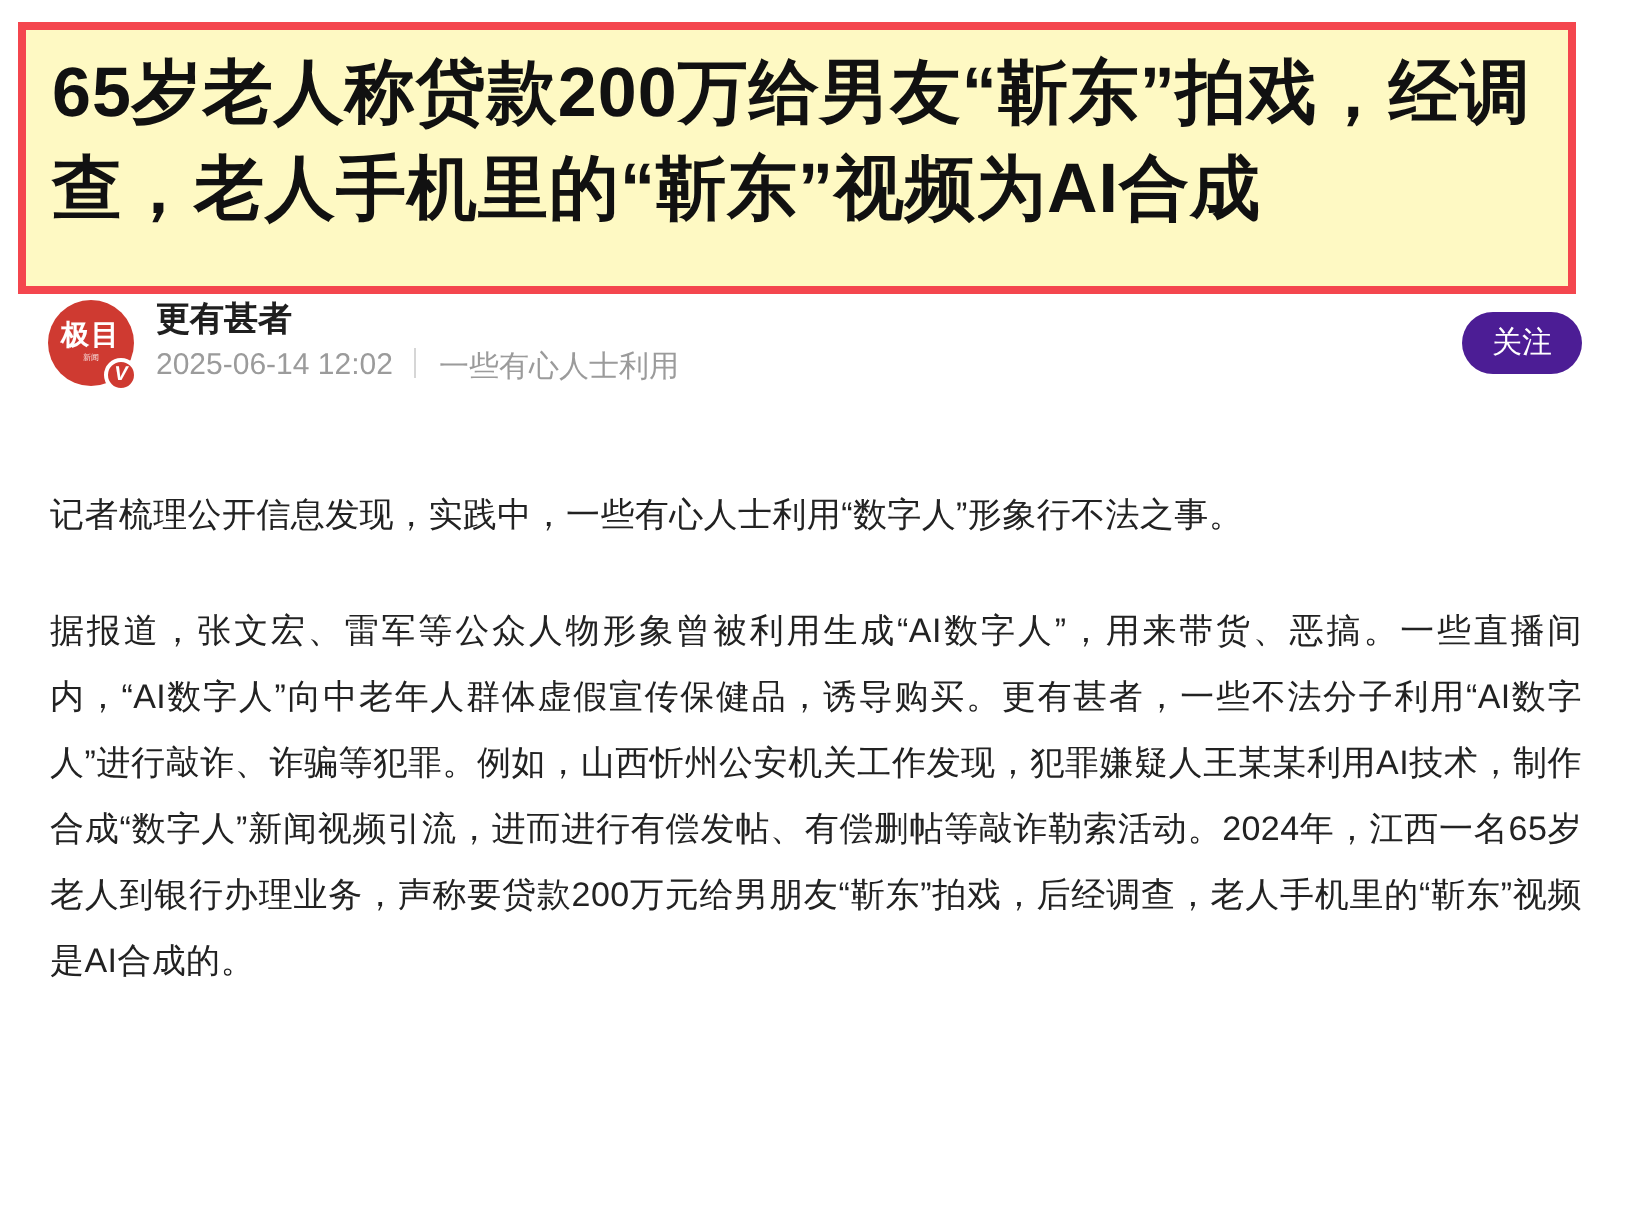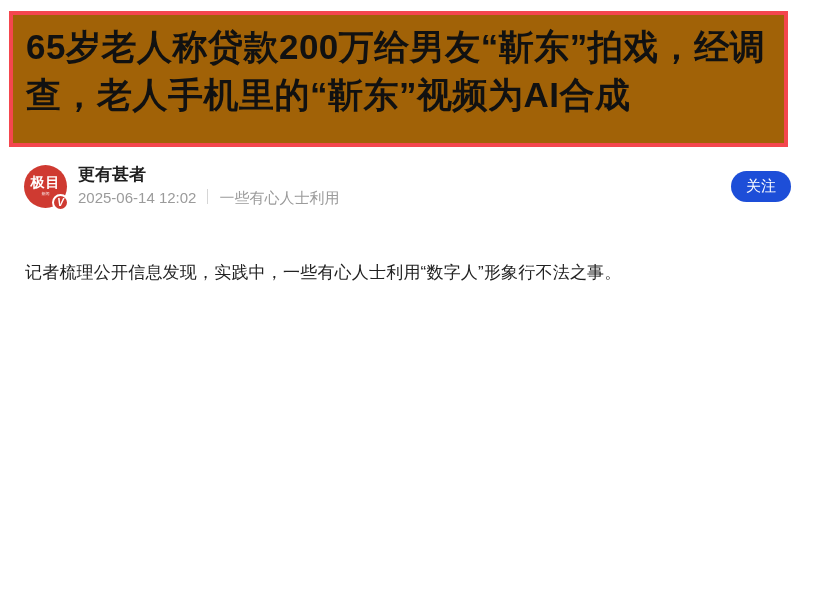--- a/index.html
+++ b/index.html
@@ -7,36 +7,36 @@
     width: 816px;
     background: #ffffff;
     font-family: "Liberation Sans", "DejaVu Sans", sans-serif;
   }
   body { min-height: 603px; overflow: hidden; }
 
   
   .headline-box {
     margin: 11px 28px 0 9px;
     border: 4px solid #f4464e;
-    background: #a16207;
+    background: #fef9c3;
     padding: 8px 16px 24px 13px;
   }
   .headline-box h1 {
     font-size: 35px;
     line-height: 48px;
     font-weight: 700;
     color: #111111;
     letter-spacing: 0.5px;
   }
 
   
   .author-row {
     display: flex;
     align-items: center;
-    margin: 17px 25px 0 24px;
+    margin: 2px 25px 0 24px;
   }
   .avatar {
     position: relative;
     width: 43px;
     height: 43px;
     flex: 0 0 43px;
     border-radius: 50%;
     background: #cf3a31;
     cursor: pointer;
   }
@@ -97,21 +97,21 @@
     height: 15px;
     background: #d6d6d6;
     margin: 0 11px;
   }
   .follow-btn {
     margin-left: auto;
     width: 60px;
     height: 31px;
     border: none;
     border-radius: 16px;
-    background: #1d4ed8;
+    background: #4c1d95;
     color: #ffffff;
     font-size: 15px;
     font-family: Liberation Sans, sans-serif;
     cursor: pointer;
     display: flex;
     align-items: center;
     justify-content: center;
   }
 
   
@@ -144,13 +144,14 @@
       <span>2025-06-14 12:02</span>
       <span class="meta-divider"></span>
       <span>一些有心人士利用</span>
     </div>
   </div>
   <button class="follow-btn">关注</button>
 </div>
 
 <div class="article-body">
   <p>记者梳理公开信息发现，实践中，一些有心人士利用“数字人”形象行不法之事。</p>
+  <p>据报道，张文宏、雷军等公众人物形象曾被利用生成“AI数字人”，用来带货、恶搞。一些直播间内，“AI数字人”向中老年人群体虚假宣传保健品，诱导购买。更有甚者，一些不法分子利用“AI数字人”进行敲诈、诈骗等犯罪。例如，山西忻州公安机关工作发现，犯罪嫌疑人王某某利用AI技术，制作合成“数字人”新闻视频引流，进而进行有偿发帖、有偿删帖等敲诈勒索活动。2024年，江西一名65岁老人到银行办理业务，声称要贷款200万元给男朋友“靳东”拍戏，后经调查，老人手机里的“靳东”视频是AI合成的。</p>
 </div>
 
 </body></html>

